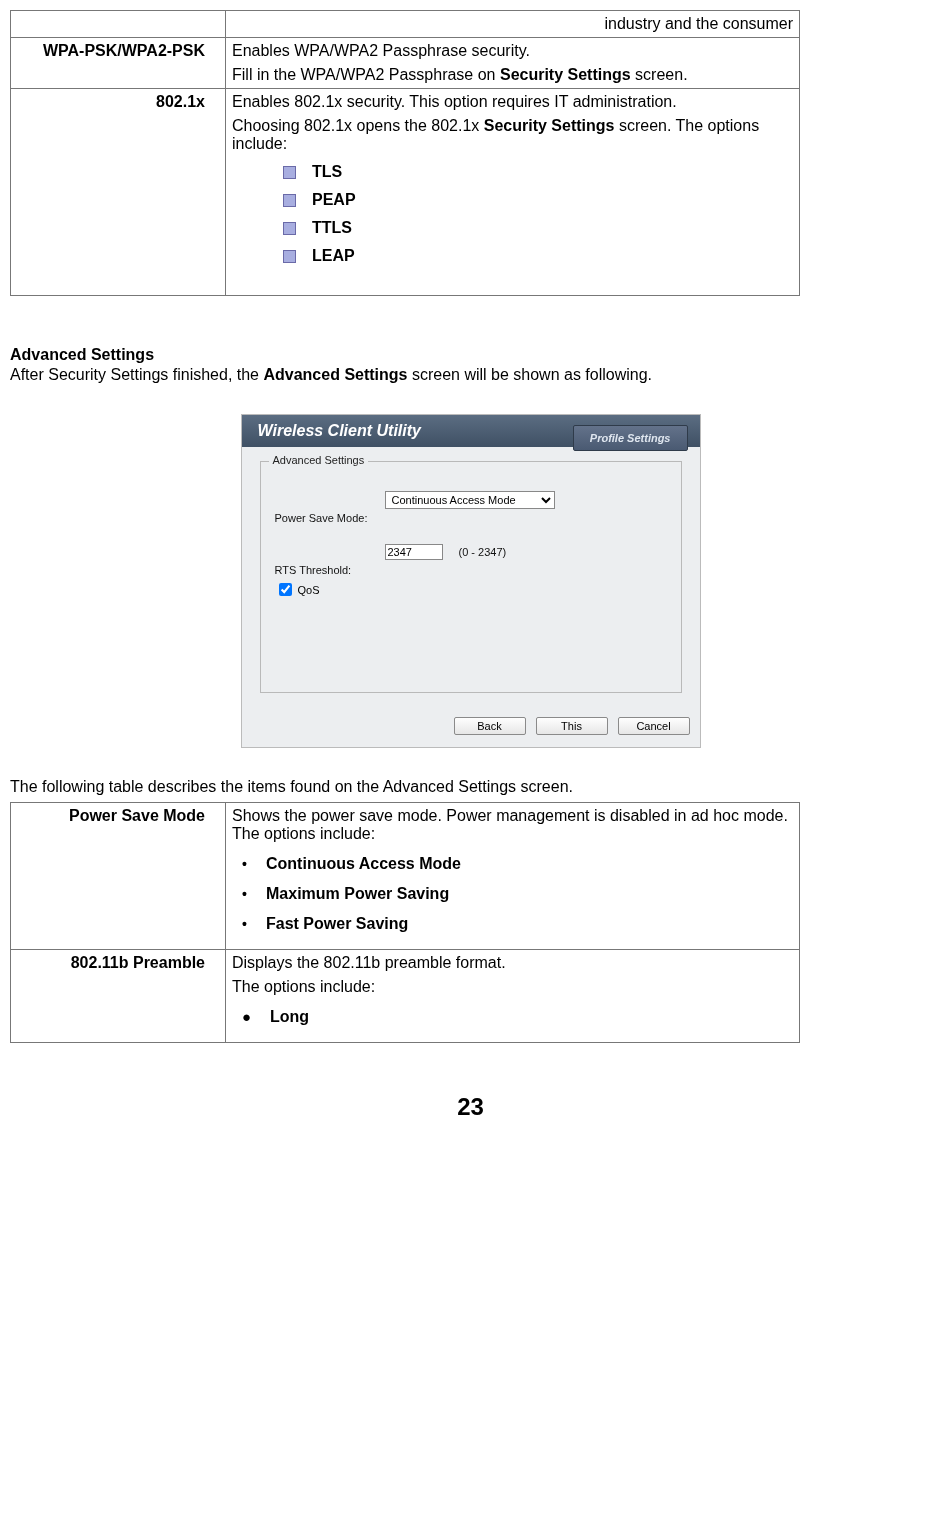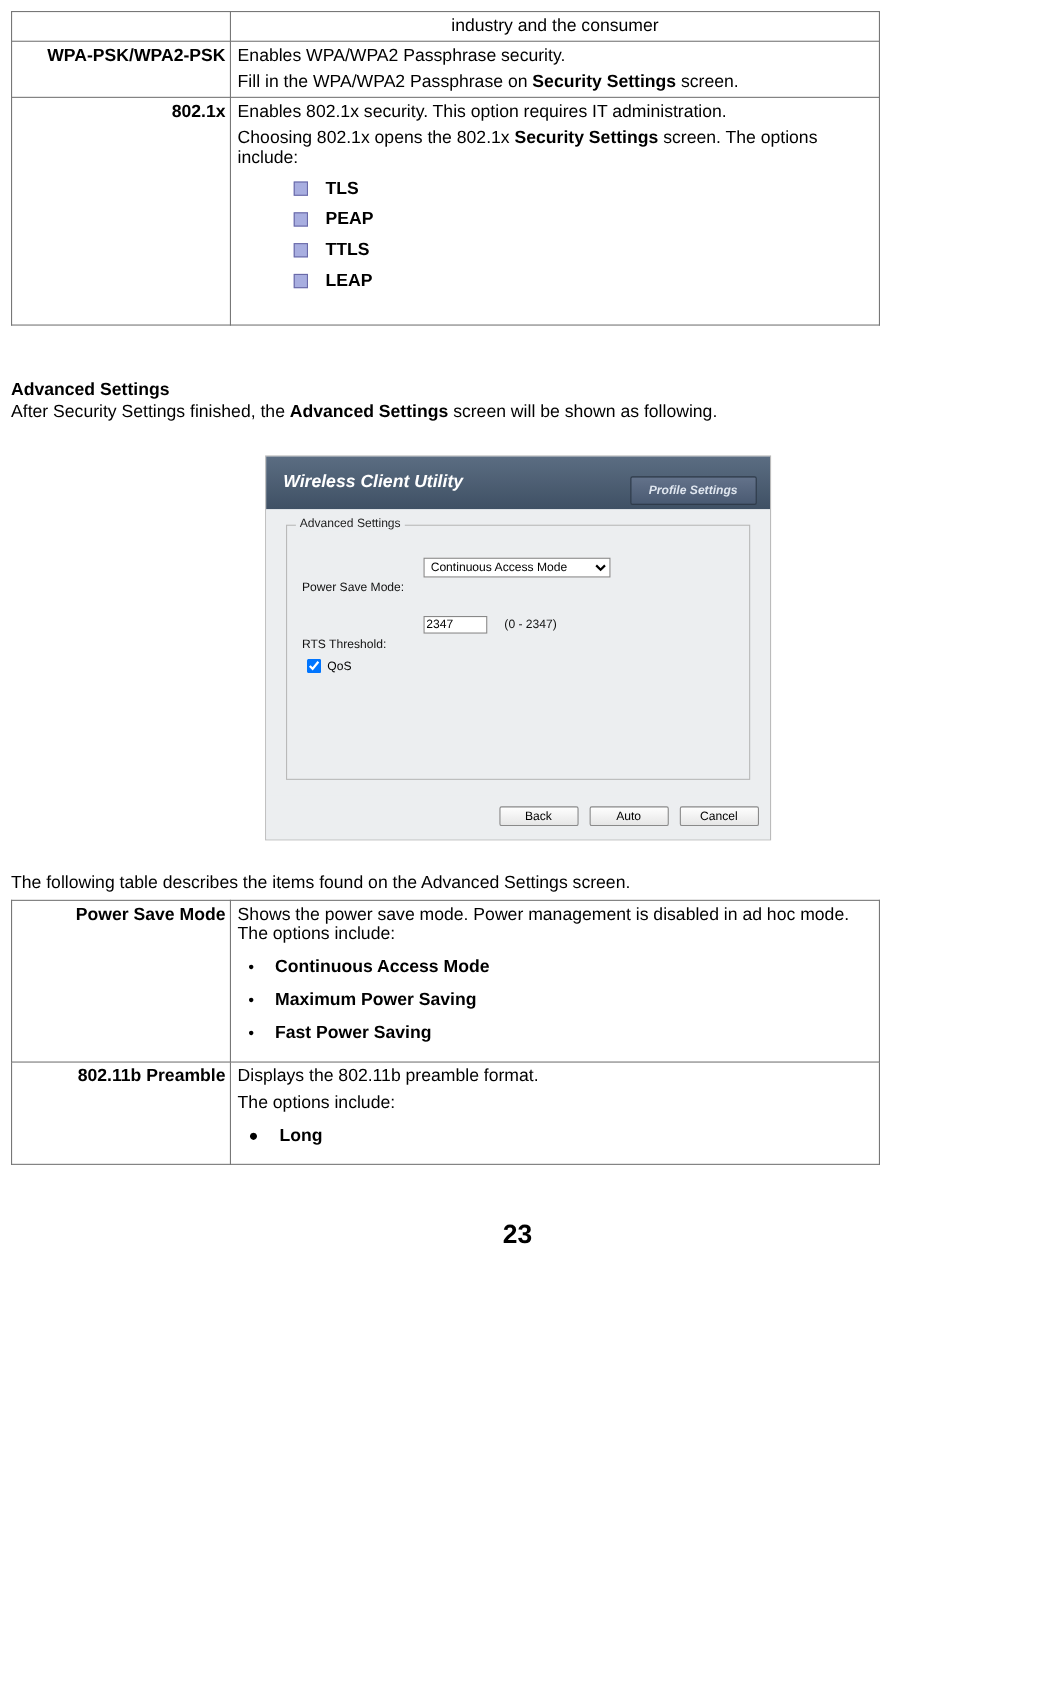--- a/index.html
+++ b/index.html
@@ -20,21 +20,21 @@
   table.desc td {
     border: 1px solid #777;
     vertical-align: top;
     padding: 4px 6px;
     font-size: 16px;
   }
   table.desc td.label {
     width: 188px;
     font-weight: bold;
     text-align: right;
-    padding-right: 4px;
+    padding-right: 20px;
   }
   .bullet-sq {
     list-style: none;
     padding-left: 6px;
     margin: 4px 0;
   }
   .bullet-sq li {
     margin: 10px 0;
     font-weight: bold;
     padding-left: 45px;
@@ -99,21 +99,21 @@
   
   .shot-wrap {
     width: 460px;
     margin: 30px auto 30px auto;
     border: 1px solid #bbb;
     background: linear-gradient(#f4f6f8,#eceef1);
     font-size: 11px;
     box-sizing: border-box;
   }
   .shot-header {
-    height: 48px;
+    height: 32px;
     background: linear-gradient(#5b6d82,#3f5064);
     display: flex;
     align-items: center;
   }
   .shot-title {
     color: #fff;
     font-weight: bold;
     font-style: italic;
     font-size: 16px;
     margin-left: 16px;
@@ -188,21 +188,21 @@
     border-radius: 2px;
   }
 </style>
 </head>
 <body>
 
 <table class="desc">
   <tbody>
       <tr>
     <td class="label"></td>
-    <td style="text-align:center;">industry and the consumer</td>
+    <td style="text-align:right;">industry and the consumer</td>
   </tr>
   <tr>
     <td class="label">WPA-PSK/WPA2-PSK</td>
     <td>
       <div>Enables WPA/WPA2 Passphrase security.</div>
       <div style="margin-top:6px;">
         <span>Fill in the WPA/WPA2 Passphrase on </span><span class="bold">Security Settings</span><span> screen.</span>
       </div>
     </td>
   </tr>
@@ -248,21 +248,21 @@
         <span class="hint">(0 - 2347)</span>
       </div>
       <div class="frow qosrow">
         <input type="checkbox" checked="" style="">
         <span>QoS</span>
       </div>
     </div>
   </div>
   <div class="btnbar">
     <button>Back</button>
-    <button>Auto</button>
+    <button>This</button>
     <button>Cancel</button>
   </div>
 </div>
 
 <div class="para" style="margin-top:30px;margin-bottom:6px;">The following table describes the items found on the Advanced Settings screen.</div>
 
 <table class="desc">
   <tbody>
       <tr>
     <td class="label">Power Save Mode</td>

